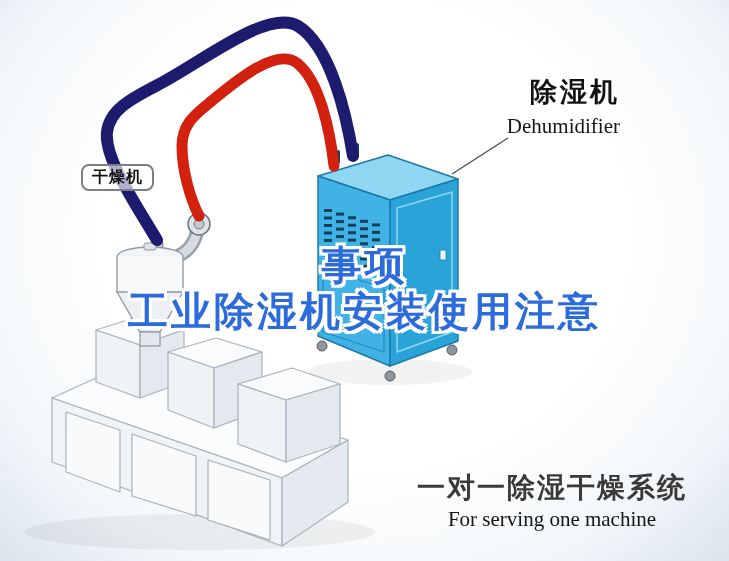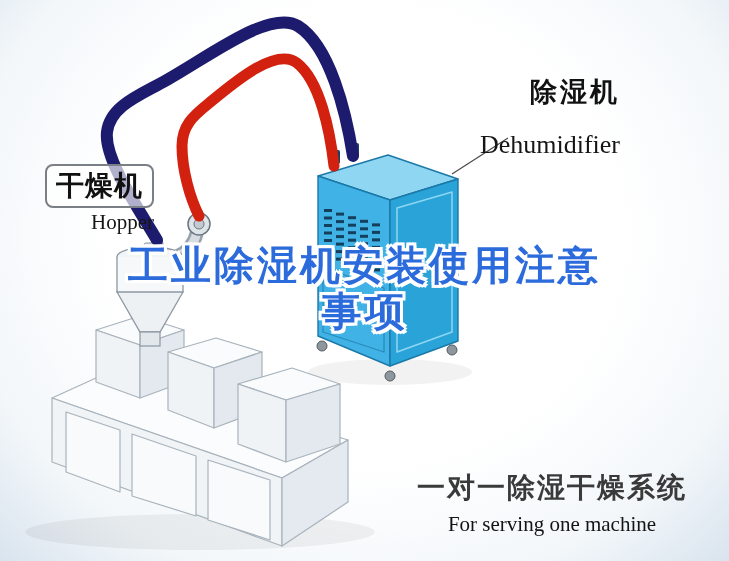--- a/index.html
+++ b/index.html
@@ -6,37 +6,37 @@
   .stage{
     position:relative;width:729px;height:561px;overflow:hidden;
     background:radial-gradient(ellipse at 50% 42%, #ffffff 50%, #f3f7fa 78%, #d9e4ee 100%);
     font-family:"Liberation Sans",sans-serif;
   }
   .art{position:absolute;left:0;top:0;width:729px;height:561px;}
   .label{position:absolute;text-align:right;color:#111;}
   .serif{font-family:"Liberation Serif",serif;}
   .hopper-label{left:38px;top:164px;width:116px;}
   .hopper-label .cn{
-    display:inline-block;font-size:28px;font-weight:bold;letter-spacing:1px;
+    display:inline-block;font-size:16px;font-weight:bold;letter-spacing:1px;
     border:2px solid #7a7f85;border-radius:8px;padding:1px 9px;background:rgba(255,255,255,.65);
   }
   .hopper-label .en{font-size:21px;margin-top:2px;color:#151515;}
   .dehum-label{left:440px;top:74px;width:180px;}
   .dehum-label .cn{font-size:27px;font-weight:bold;letter-spacing:3px;}
-  .dehum-label .en{font-size:26px;margin-top:20px;color:#151515;}
+  .dehum-label .en{font-size:21px;margin-top:4px;color:#151515;}
   .main-title{
     position:absolute;left:0;top:242px;width:100%;text-align:center;
     font-weight:bold;font-size:40px;line-height:1.15;letter-spacing:3px;color:#2c6bdb;
     text-shadow:-3px -3px 0 #fff,0 -3px 0 #fff,3px -3px 0 #fff,
                 -3px 0 0 #fff,3px 0 0 #fff,
                 -3px 3px 0 #fff,0 3px 0 #fff,3px 3px 0 #fff;
   }
   .caption{position:absolute;right:42px;top:469px;text-align:center;}
   .caption .cn{font-size:28px;font-weight:bold;letter-spacing:2px;color:#3a3a3a;}
-  .caption .en{font-size:21px;margin-top:5px;color:#141414;}
+  .caption .en{font-size:21px;color:#141414;}
 </style>
 </head>
 <body>
 
 <div class="stage">
 
   <svg class="art" viewBox="0 0 729 561">
 
     <ellipse cx="200" cy="532" rx="175" ry="18" fill="#000" opacity="0.05"></ellipse>
     <ellipse cx="390" cy="372" rx="82" ry="13" fill="#000" opacity="0.05"></ellipse>
@@ -129,31 +129,30 @@
     </g>
 
     <path d="M 157 240 C 135 203, 104 158, 107 132 C 110 106, 140 95, 165 81 C 210 56, 270 9, 298 26 C 330 46, 346 112, 353 156" fill="none" stroke-width="12" stroke-linecap="round" stroke="#1d1b6e"></path>
     <path d="M 199 216 C 190 198, 182 170, 182 146 C 182 126, 193 116, 208 104 C 230 86, 275 46, 297 63 C 320 81, 330 131, 334 166" fill="none" stroke-width="11" stroke-linecap="round" stroke="#d2210f"></path>
 
     <line x1="508" y1="138" x2="452" y2="174" stroke="#4a4a4a" stroke-width="1.2"></line>
   </svg>
 
   <div class="label hopper-label">
     <div><span class="cn">干燥机</span></div>
-    <div class="en serif">Hopper</div>
   </div>
 
   <div class="label dehum-label">
     <div class="cn">除湿机</div>
     <div class="en serif">Dehumidifier</div>
   </div>
 
   <div class="main-title">
+    <div>事项</div>
     <div>工业除湿机安装使用注意</div>
-    <div>事项</div>
   </div>
 
   <div class="caption">
     <div class="cn">一对一除湿干燥系统</div>
     <div class="en serif">For serving one machine</div>
   </div>
 
 </div>
 
 </body></html>

